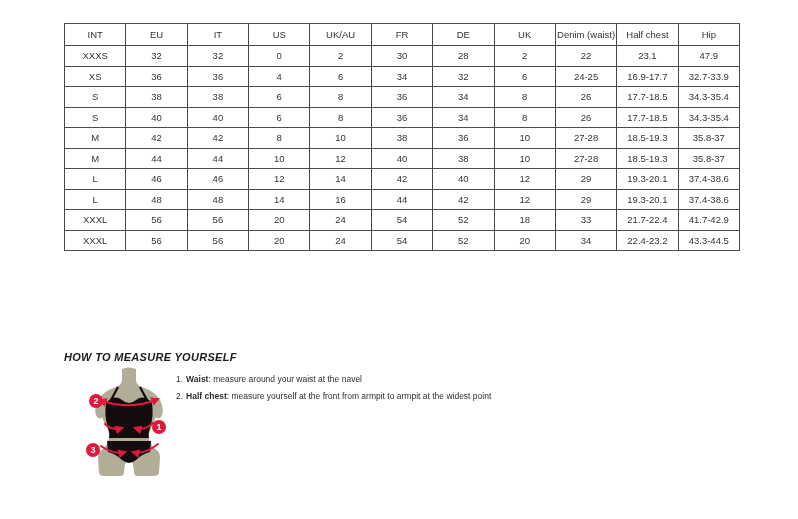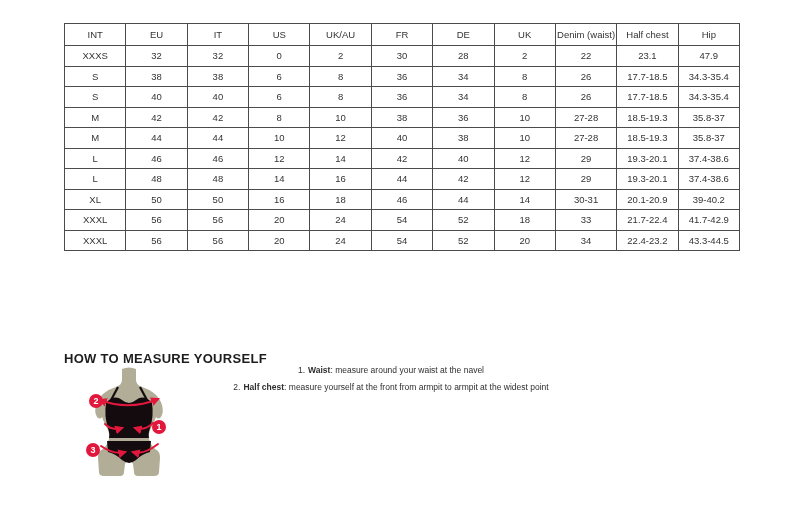--- a/index.html
+++ b/index.html
@@ -32,24 +32,25 @@
     color: var(--text, #333333);
     white-space: nowrap;
     overflow: hidden;
   }
   .size-table thead th { height: 22px; }
 
   
   .measure-title {
     position: absolute;
     left: 64px; top: 351px;
-    font-size: 13px;
+    font-size: 11px;
     font-weight: bold;
     letter-spacing: 0.3px;
     color: #1d1d1d;
+    font-style: italic;
   }
   .figure {
     position: absolute;
     left: 74px; top: 366px;
     width: 112px; height: 118px;
   }
   .figure svg { width: 112px; height: 118px; display: block; }
   .mannequin { fill: var(--mannequin, #b2ad96); }
   .suit { fill: var(--swimsuit-black, #130b0e); }
   .suit-strap { stroke: var(--swimsuit-black, #130b0e); stroke-width: 2.2; fill: none; }
@@ -61,23 +62,22 @@
   .marker-num {
     fill: #ffffff;
     font-family: "Liberation Sans", sans-serif;
     font-size: 9px; font-weight: bold;
     text-anchor: middle;
   }
   #arrowhead path { fill: var(--accent-red, #e2173c); }
 
   .steps {
     position: absolute;
-    left: 176px; top: 365px;
+    left: 176px; top: 374px;
     width: 430px;
-    text-align: center;
   }
   .step {
     font-size: 8.5px;
     color: #2e2e2e;
     margin-bottom: 6.5px;
     white-space: nowrap;
   }
   .step .num { margin-right: 3px; }
   .step .lbl { font-weight: bold; }
 </style>
@@ -110,20 +110,33 @@
           <td>0</td>
           <td>2</td>
           <td>30</td>
           <td>28</td>
           <td>2</td>
           <td>22</td>
           <td>23.1</td>
           <td>47.9</td>
         </tr>
         <tr>
+          <td>XS</td>
+          <td>36</td>
+          <td>36</td>
+          <td>4</td>
+          <td>6</td>
+          <td>34</td>
+          <td>32</td>
+          <td>6</td>
+          <td>24-25</td>
+          <td>16.9-17.7</td>
+          <td>32.7-33.9</td>
+        </tr>
+        <tr>
           <td>S</td>
           <td>38</td>
           <td>38</td>
           <td>6</td>
           <td>8</td>
           <td>36</td>
           <td>34</td>
           <td>8</td>
           <td>26</td>
           <td>17.7-18.5</td>
@@ -186,33 +199,20 @@
           <td>48</td>
           <td>48</td>
           <td>14</td>
           <td>16</td>
           <td>44</td>
           <td>42</td>
           <td>12</td>
           <td>29</td>
           <td>19.3-20.1</td>
           <td>37.4-38.6</td>
-        </tr>
-        <tr>
-          <td>XL</td>
-          <td>50</td>
-          <td>50</td>
-          <td>16</td>
-          <td>18</td>
-          <td>46</td>
-          <td>44</td>
-          <td>14</td>
-          <td>30-31</td>
-          <td>20.1-20.9</td>
-          <td>39-40.2</td>
         </tr>
         <tr>
           <td>XXXL</td>
           <td>56</td>
           <td>56</td>
           <td>20</td>
           <td>24</td>
           <td>54</td>
           <td>52</td>
           <td>18</td>

